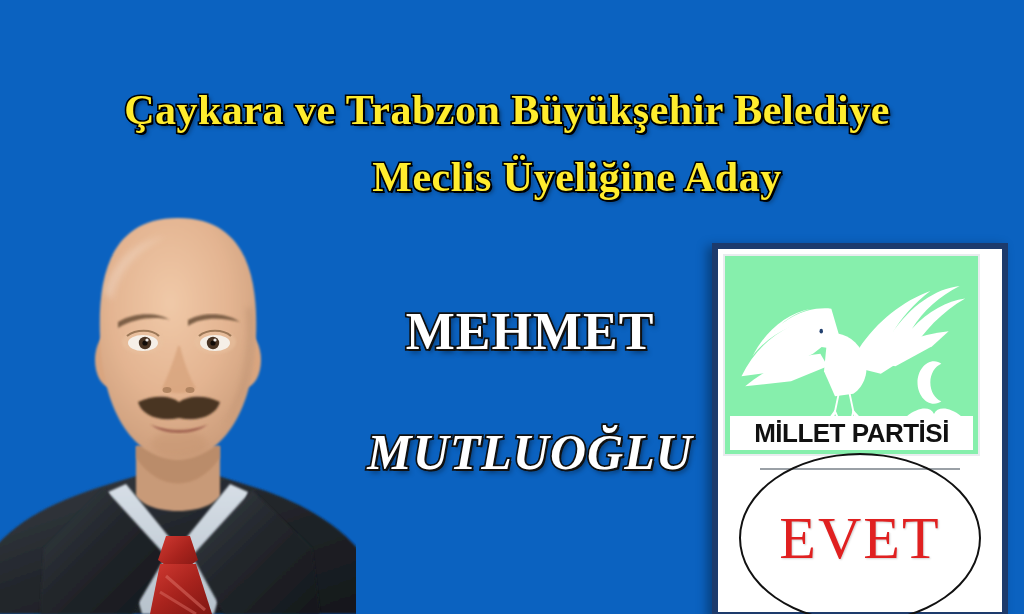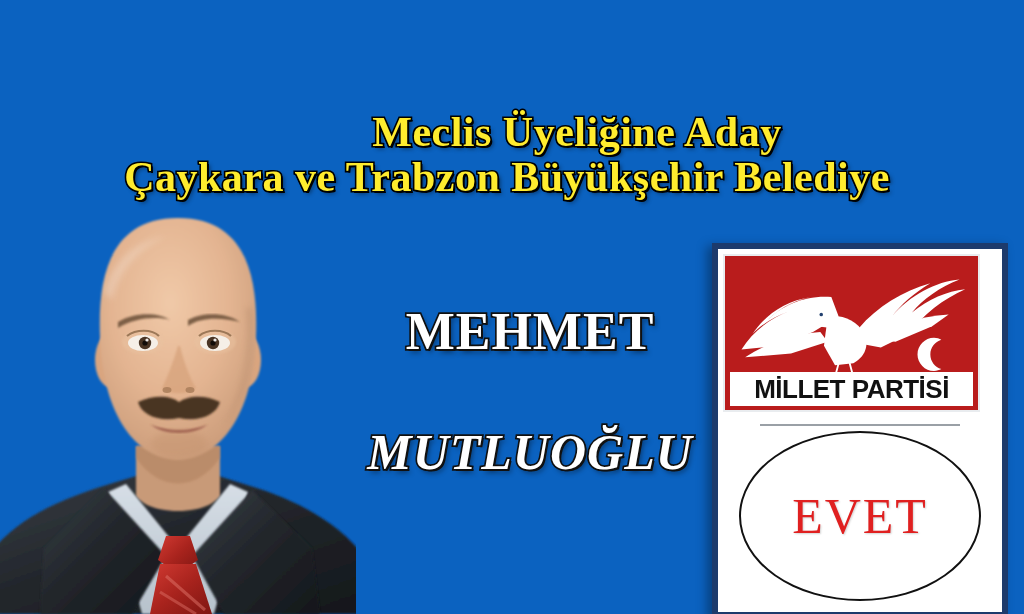--- a/index.html
+++ b/index.html
@@ -114,22 +114,22 @@
     width: 100%;
     height: 100%;
     background: #ffffff;
     box-sizing: border-box;
     display: flex;
     flex-direction: column;
   }
   .logo-panel {
     position: relative;
     margin: 5px 22px 0 5px;
-    height: 158px;
-    background: #b91c1c;
+    height: 202px;
+    background: #86efac;
     border: 2px solid #e9ecef;
     box-sizing: border-box;
     overflow: hidden;
     flex: none;
   }
   .logo-svg {
     position: absolute;
     inset: 0;
     width: 100%;
     height: 100%;
@@ -175,21 +175,21 @@
     transform: translate(-50%,-50%);
     width: 238px;
     height: 166px;
     border: 2px solid #111;
     border-radius: 50%;
     background: transparent;
   }
   .evet-text {
     position: relative;
     font-family: "Liberation Serif", serif;
-    font-size: 50px;
+    font-size: 60px;
     color: #e02020;
     letter-spacing: 2px;
     text-shadow: 1px 1px 2px rgba(0,0,0,.18);
   }
 </style>
 </head>
 <body>
 
 <div id="poster">
 
@@ -281,22 +281,22 @@
                  C 216 220 198 226 179 222 C 160 226 142 220 138 206 Z" fill="#4a3424" filter="url(#soft)"></path>
 
         <path d="M 150 228 C 166 236 192 236 208 228 C 194 240 164 240 150 228 Z" fill="#8d4a41" opacity="0.85" filter="url(#soft)"></path>
 
         <ellipse cx="179" cy="248" rx="28" ry="14" fill="#c08f6b" opacity="0.35" filter="url(#softer)"></ellipse>
       </g>
     </svg>
   </div>
 
   <div class="headline">
+    <span class="hl-line hl-1">Çaykara ve Trabzon Büyükşehir Belediye</span>
     <span class="hl-line hl-2">Meclis Üyeliğine Aday</span>
-    <span class="hl-line hl-1">Çaykara ve Trabzon Büyükşehir Belediye</span>
   </div>
 
   <div class="name-block">
     <span class="name-line name-1">MEHMET</span>
     <span class="name-line name-2">MUTLUOĞLU</span>
   </div>
 
   <div class="ballot">
     <div class="ballot-inner">
 

